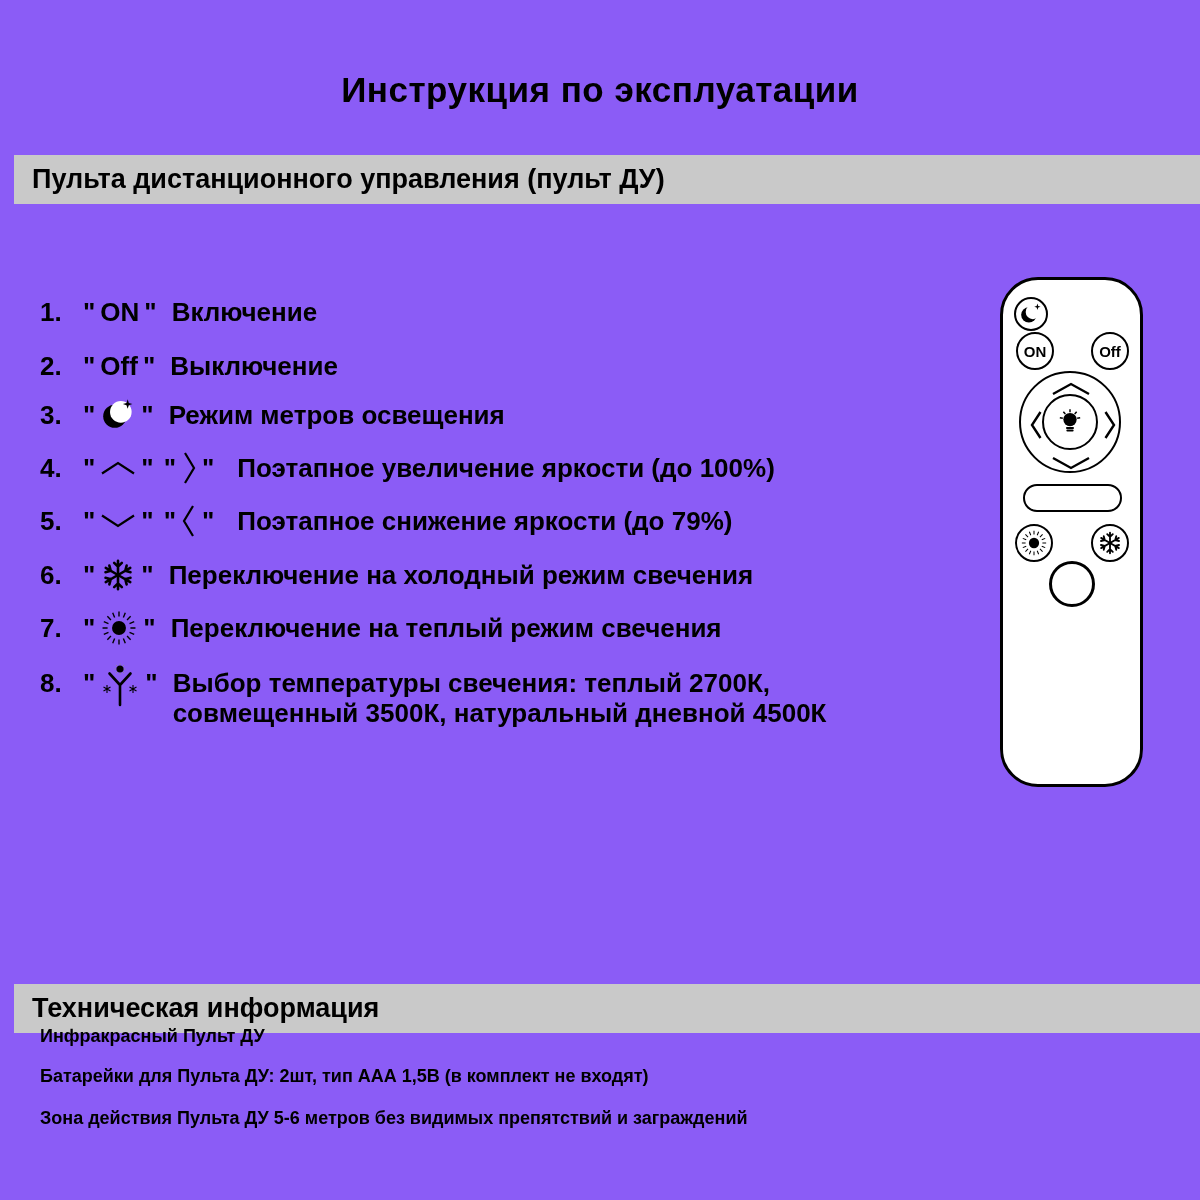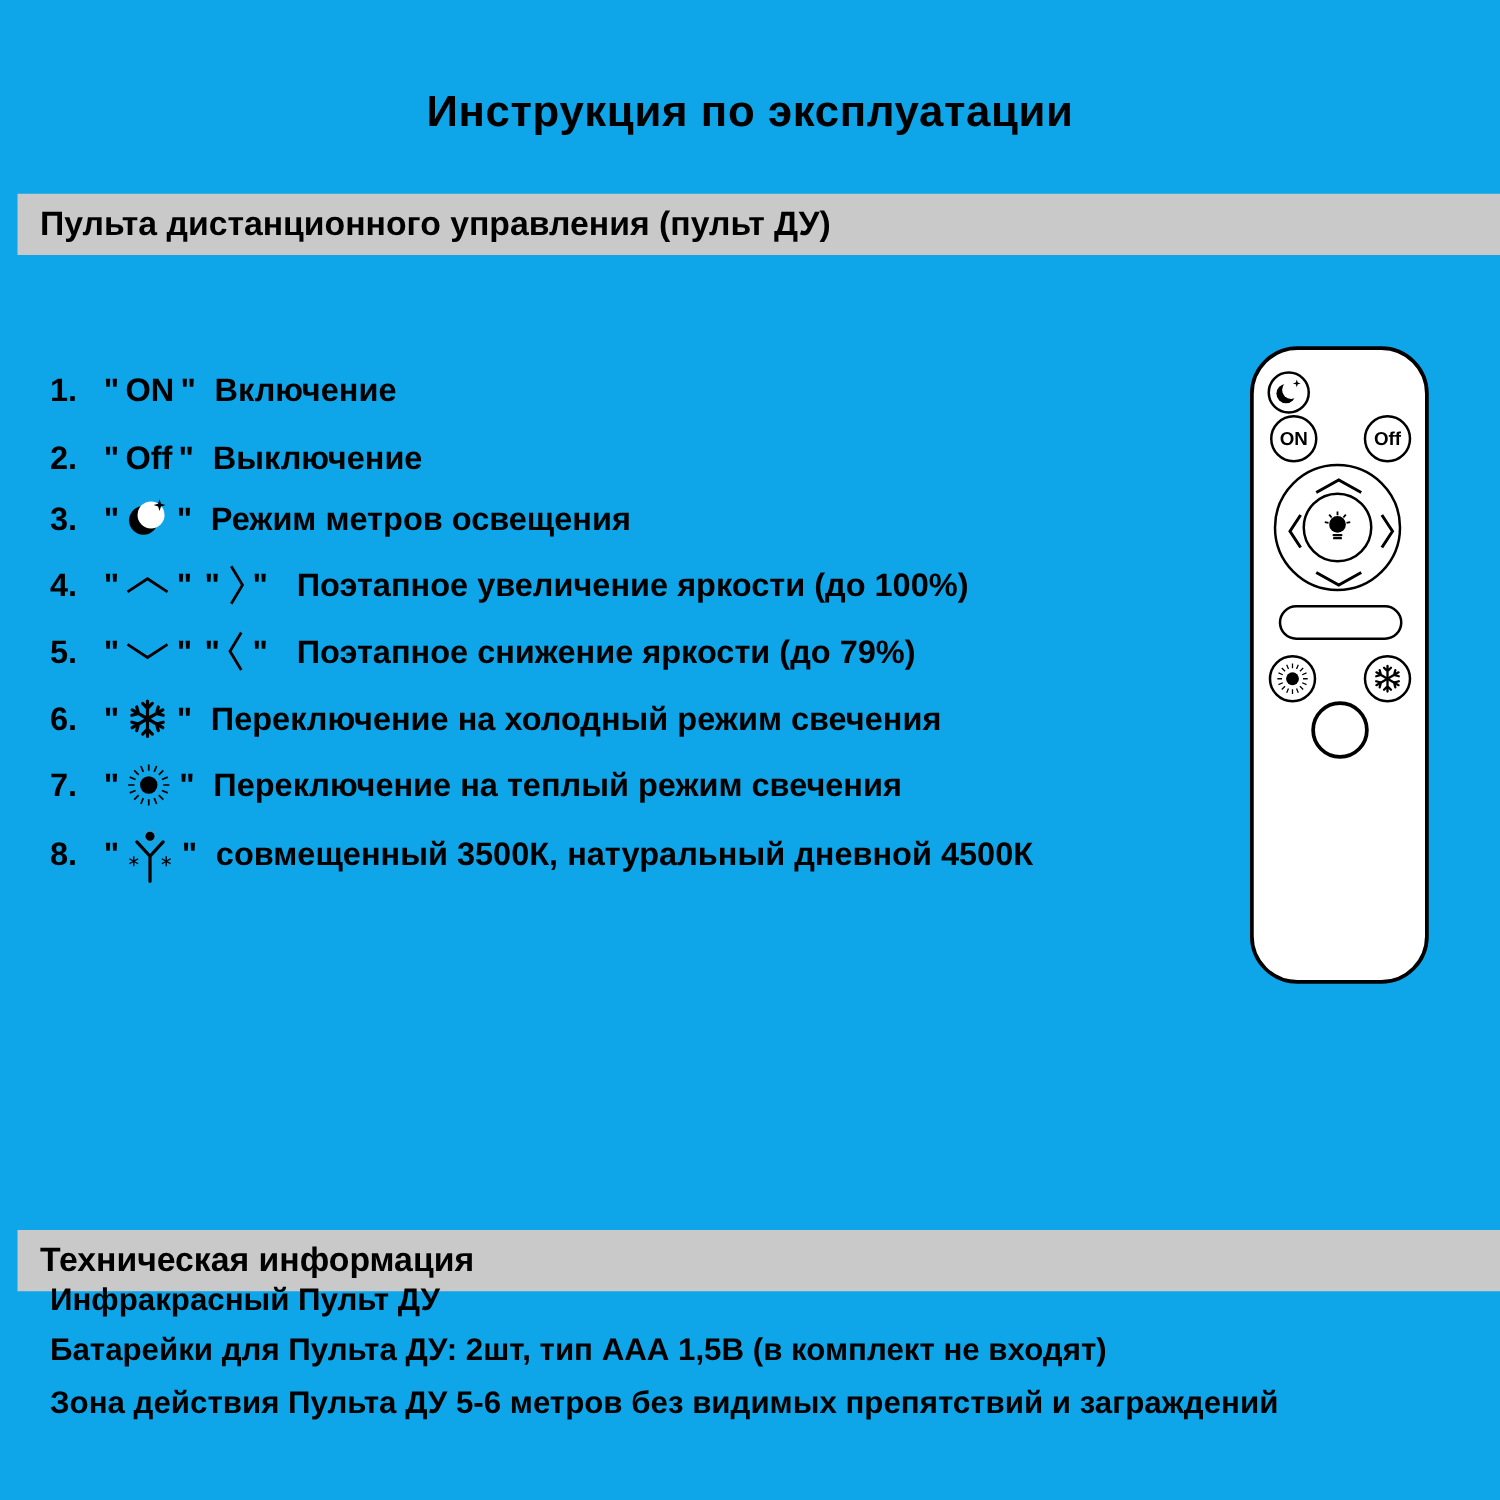--- a/index.html
+++ b/index.html
@@ -1,18 +1,18 @@
 <!DOCTYPE html>
 <html><head>
 <meta charset="utf-8">
 <style>
   * { margin:0; padding:0; box-sizing:border-box; }
   html,body { background:#fff; }
   body { font-family:"Liberation Sans", sans-serif; font-weight:700; color:#000; }
-  .page { position:relative; width:1200px; height:1200px; background:#0ea5e9; overflow:hidden;padding-left:44px; }
+  .page { position:relative; width:1200px; height:1200px; background:#8b5cf6; overflow:hidden;padding-left:44px; }
 
   .page-title { position:absolute; top:70px; left:0; width:100%; text-align:center;
                 font-size:35px; letter-spacing:0.5px; }
 
   .section-bar { position:absolute; left:14px; right:0; height:49px; background:#c9c9c9;
                  font-size:27px; line-height:49px; padding-left:18px; }
   .bar-remote { top:155px; }
   .bar-tech   { top:984px; }
 
   .li-row { position:absolute; left:40px; height:44px; display:flex; align-items:center;
@@ -23,21 +23,21 @@
   .label-wide { margin-left:18px; }
   .icon { display:inline-flex; align-items:center; justify-content:center; }
   .icon svg { display:block; }
 
   .row1 { top:290px; } .row2 { top:344px; } .row3 { top:393px; } .row4 { top:446px; }
   .row5 { top:499px; } .row6 { top:553px; } .row7 { top:606px; }
   .row8 { top:662px; height:auto; align-items:flex-start; }
   .row8 .num, .row8 .q { margin-top:6px; line-height:30px; }
   .row8 .labels { margin-left:10px; margin-top:6px; line-height:30px; white-space:normal; width:720px; }
 
-  .tech-line { position:absolute; left:40px; font-size:25px; white-space:nowrap; }
+  .tech-line { position:absolute; left:40px; font-size:18px; white-space:nowrap; }
   .tech1 { top:1026px; } .tech2 { top:1066px; } .tech3 { top:1108px; }
 
   
   .remote { position:absolute; left:1000px; top:277px; width:143px; height:510px;
             border:3px solid #000; border-radius:38px; background:#fff; }
   .rc-circle { position:absolute; border:2.5px solid #000; border-radius:50%;
                display:flex; align-items:center; justify-content:center; background:#fff; }
   .rc-moon  { left:11px;  top:17px;  width:34px; height:34px; }
   .rc-on    { left:13px;  top:52px;  width:38px; height:38px; font-size:15px; }
   .rc-off   { left:88px;  top:52px;  width:38px; height:38px; font-size:15px; }
@@ -222,20 +222,21 @@
         <g transform="translate(7 26)" stroke="#000" stroke-width="1.1" fill="none">
           <path d="M0 -4 L0 4 M-3.5 -2 L3.5 2 M-3.5 2 L3.5 -2"></path>
         </g>
         <g transform="translate(33 26)" stroke="#000" stroke-width="1.1" fill="none">
           <path d="M0 -4 L0 4 M-3.5 -2 L3.5 2 M-3.5 2 L3.5 -2"></path>
         </g>
       </svg>
     </span>
     <span class="q">"</span>
     <span class="labels">
+      <div>Выбор температуры свечения: теплый 2700К,</div>
       <div>совмещенный 3500К, натуральный дневной 4500К</div>
     </span>
   </div>
 
   <div class="remote">
 
     <div class="rc-circle rc-moon">
       <span class="icon">
         <svg width="24" height="24" viewBox="0 0 28 28">
           <circle cx="11.5" cy="15" r="9" fill="#000"></circle>

